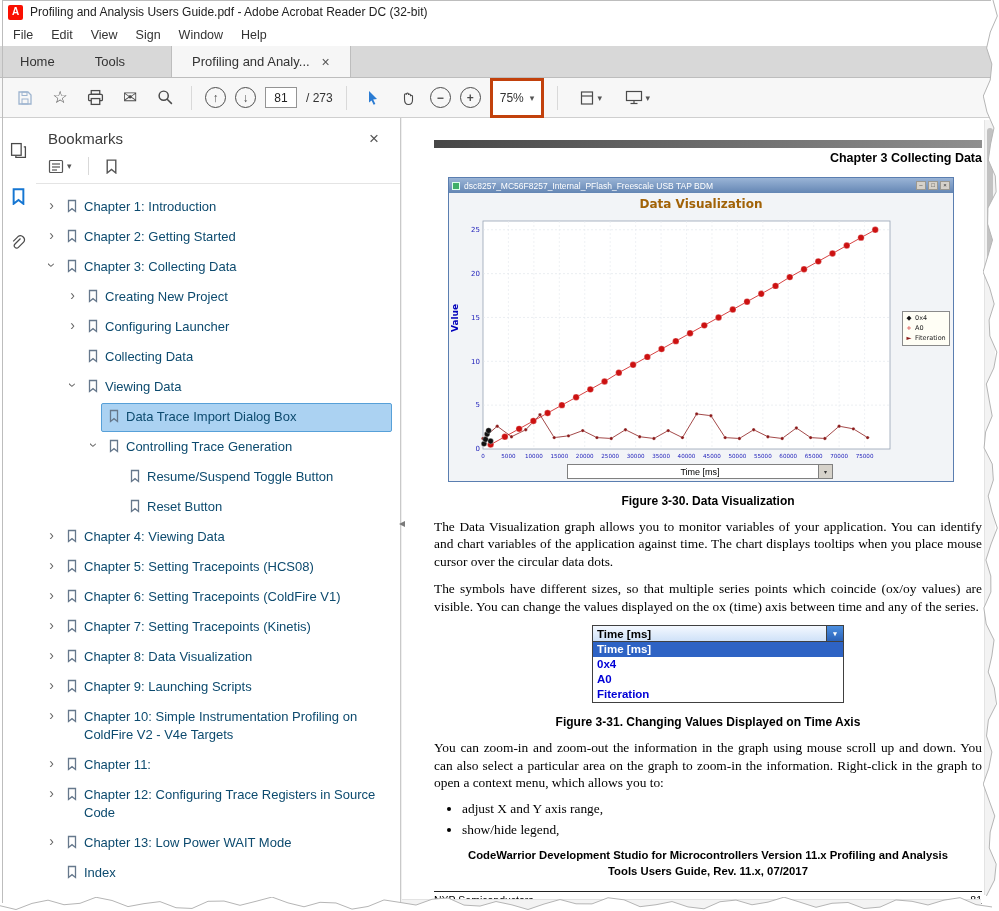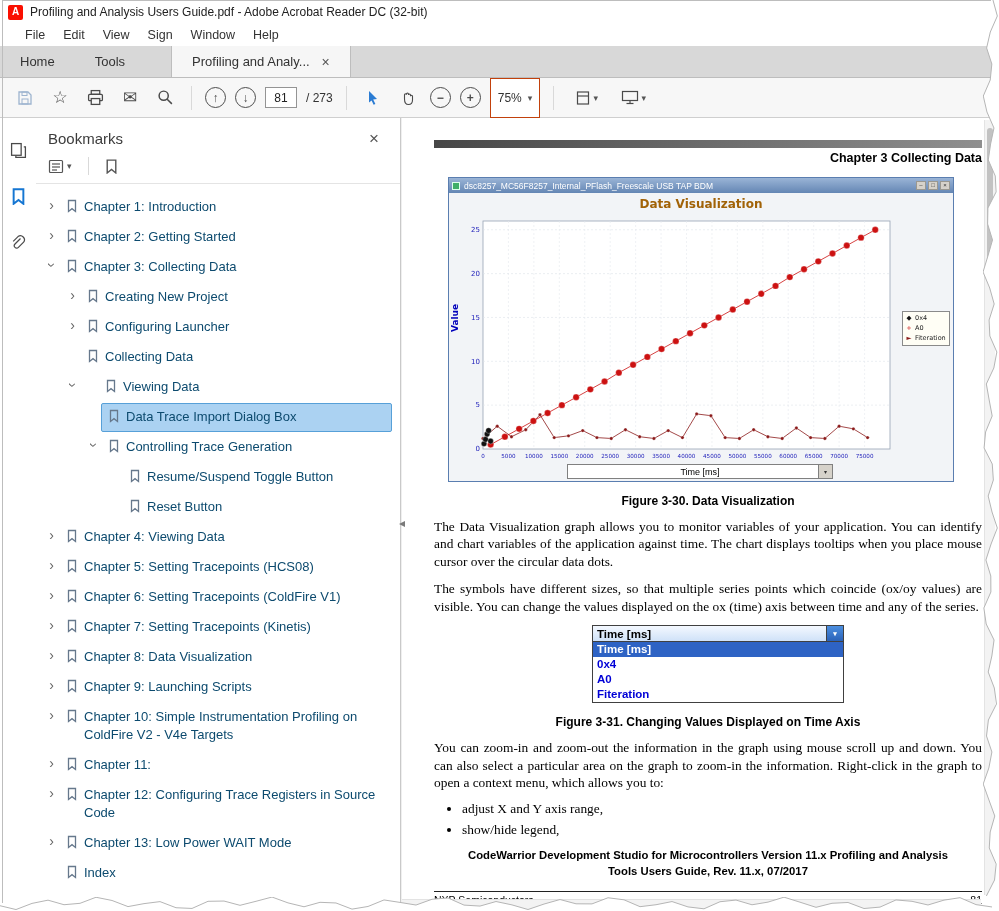--- a/index.html
+++ b/index.html
@@ -3,34 +3,34 @@
 <meta charset="utf-8">
 <style>
   html,body{margin:0;padding:0;background:#ffffff;}
   *{box-sizing:border-box;}
   body{font-family:"Liberation Sans",sans-serif;color:#333;}
   #screen{position:relative;width:999px;height:911px;overflow:hidden;background:#fff;}
 
   
   .titlebar{position:absolute;left:0;top:0;right:0;height:24px;background:#ffffff;display:flex;align-items:center;gap:7px;padding-left:8px;font-size:12px;color:#222;}
   .acrobat-logo{width:15px;height:15px;background:#fa0f00;border-radius:2px;color:#fff;font-size:10px;font-weight:bold;display:flex;align-items:center;justify-content:center;line-height:1;}
-  .menubar{position:absolute;left:0;top:24px;right:16px;height:22px;background:#ffffff;display:flex;align-items:center;padding-left:16px;font-size:12.5px;}
+  .menubar{position:absolute;left:0;top:24px;right:16px;height:22px;background:#ffffff;display:flex;align-items:center;padding-left:4px;font-size:12.5px;}
   .menubar .mi{padding:2px 9px;cursor:default;}
   .tabbar{position:absolute;left:0;top:46px;right:0;height:32px;background:#d8d8d8;border-bottom:1px solid #bdbdbd;display:flex;align-items:stretch;font-size:13px;}
   .tab{display:flex;align-items:center;padding:0 20px;color:#333;}
   .tab.doc{background:#f6f6f6;border-left:1px solid #bdbdbd;border-right:1px solid #bdbdbd;margin-left:26px;gap:12px;}
   .tab .x{color:#555;font-size:14px;}
   .toolbar{position:absolute;left:0;top:78px;right:0;height:40px;background:#f7f7f7;border-bottom:1px solid #cfcfcf;display:flex;align-items:center;gap:9px;padding-left:12px;font-size:12px;}
   .tbtn{display:flex;align-items:center;justify-content:center;width:26px;height:28px;color:#4a4a4a;}
   .tbtn svg{display:block;}
   .glyph17{font-size:17px;line-height:1;}
   .circ{width:21px;height:21px;border:1.6px solid #4d4d4d;border-radius:50%;display:flex;align-items:center;justify-content:center;font-size:12px;color:#4d4d4d;font-weight:bold;}
   .vsep{width:1px;height:24px;background:#d9d9d9;margin:0 4px;}
   .pagebox{width:32px;height:21px;border:1px solid #949494;background:#fff;text-align:center;font-size:12px;color:#222;font-family:"Liberation Sans",sans-serif;}
-  .zoombox{display:flex;align-items:center;gap:6px;border:1px solid #c2410c;background:#fff;height:40px;padding:0 7px;color:#333;}
+  .zoombox{display:flex;align-items:center;gap:6px;border:3px solid #c2410c;background:#fff;height:40px;padding:0 7px;color:#333;}
   .caret{font-size:9px;color:#555;}
 
   
   .navstrip{position:absolute;left:0;top:118px;width:36px;bottom:0;background:#ffffff;display:flex;flex-direction:column;align-items:center;padding-top:22px;gap:26px;}
   .navicon{width:20px;height:20px;display:flex;align-items:center;justify-content:center;}
 
   
   .sidebar{position:absolute;left:36px;top:118px;width:364px;bottom:0;background:#ffffff;overflow:hidden;}
   .sb-head{display:flex;align-items:center;justify-content:space-between;padding:12px 21px 6px 12px;}
   .sb-title{font-size:15px;color:#3c3c3c;}
@@ -277,21 +277,21 @@
         </div>
         <div class="bm-row" style="padding-left: 27px;">
           <span class="chev"></span>
           <span class="bm-body">
             <span class="bm-ico"><svg width="12" height="14" viewBox="0 0 12 14">
                 <path d="M2.5 1.5 h7 v11 L6 9.7 2.5 12.5 z" fill="none" stroke="#66788c" stroke-width="1.3"></path>
               </svg></span>
             <span class="bm-label">Collecting Data</span>
           </span>
         </div>
-        <div class="bm-row" style="padding-left: 27px; gap: 18px;">
+        <div class="bm-row" style="padding-left: 27px;">
           <span class="chev expanded">›</span>
           <span class="bm-body">
             <span class="bm-ico"><svg width="12" height="14" viewBox="0 0 12 14">
                 <path d="M2.5 1.5 h7 v11 L6 9.7 2.5 12.5 z" fill="none" stroke="#66788c" stroke-width="1.3"></path>
               </svg></span>
             <span class="bm-label">Viewing Data</span>
           </span>
         </div>
         <div class="bm-row" style="padding-left: 48px;">
           <span class="chev"></span>

